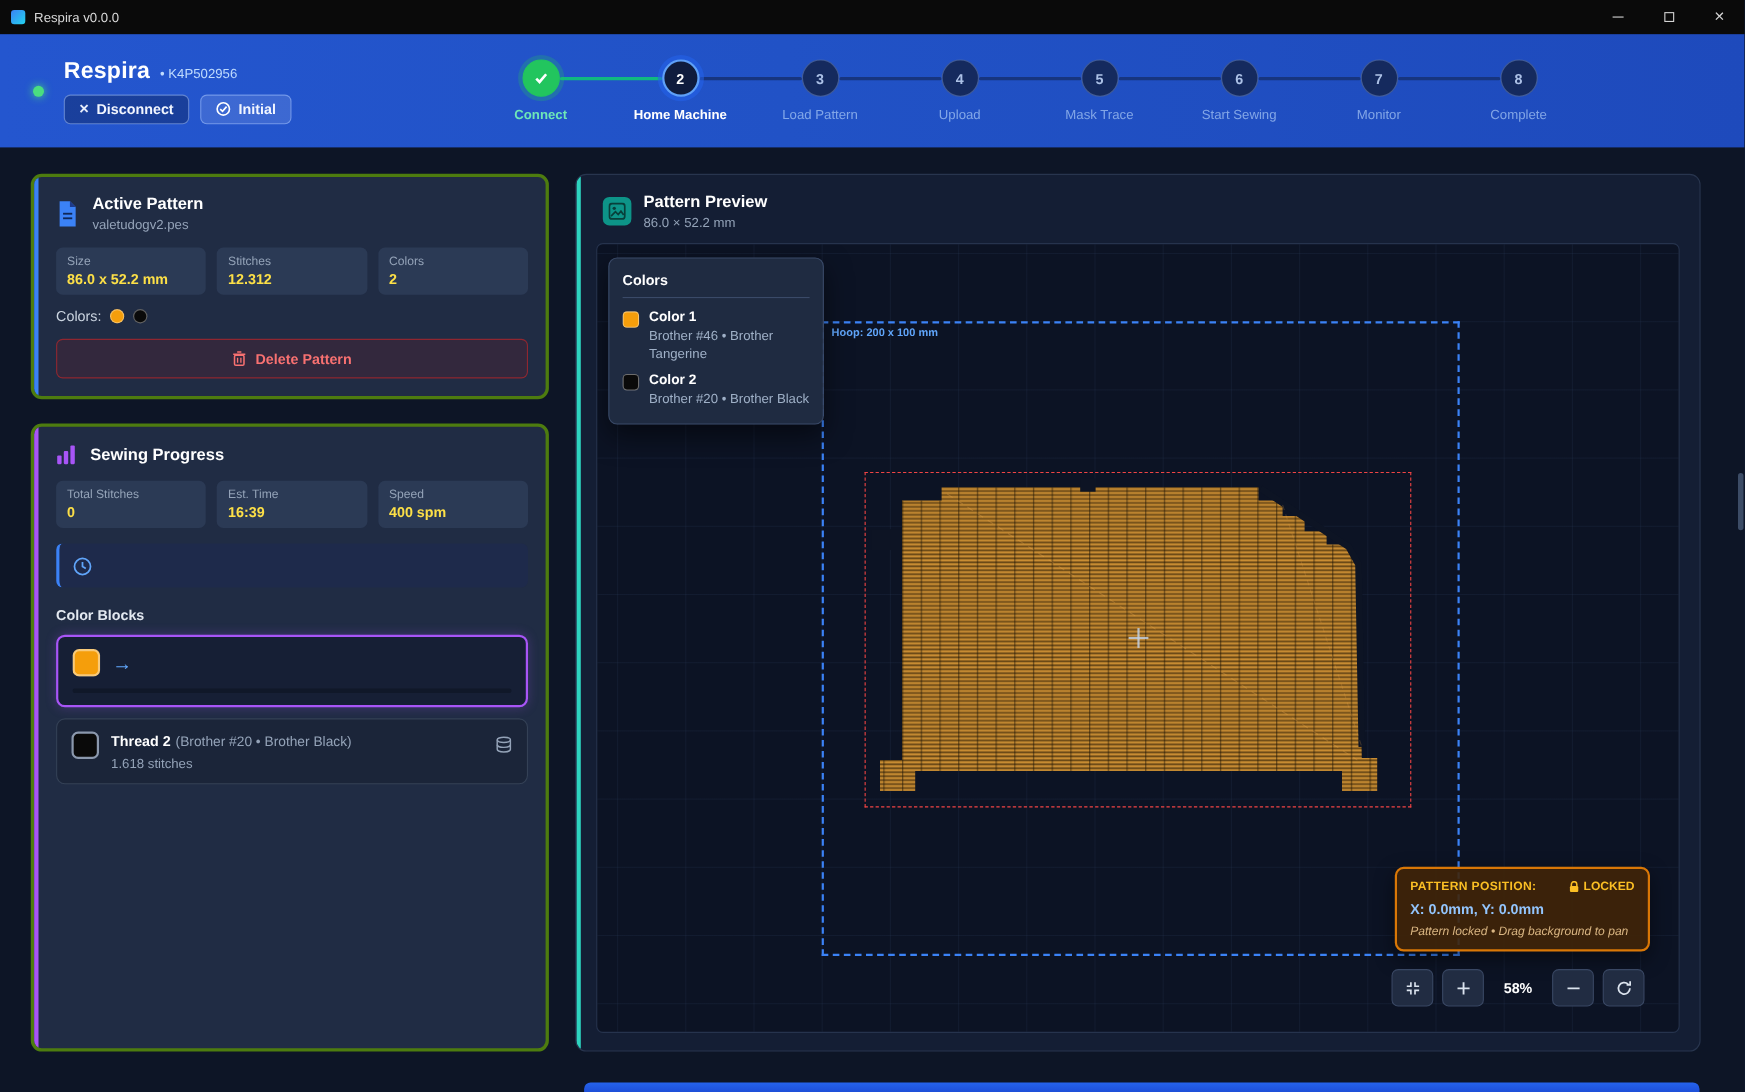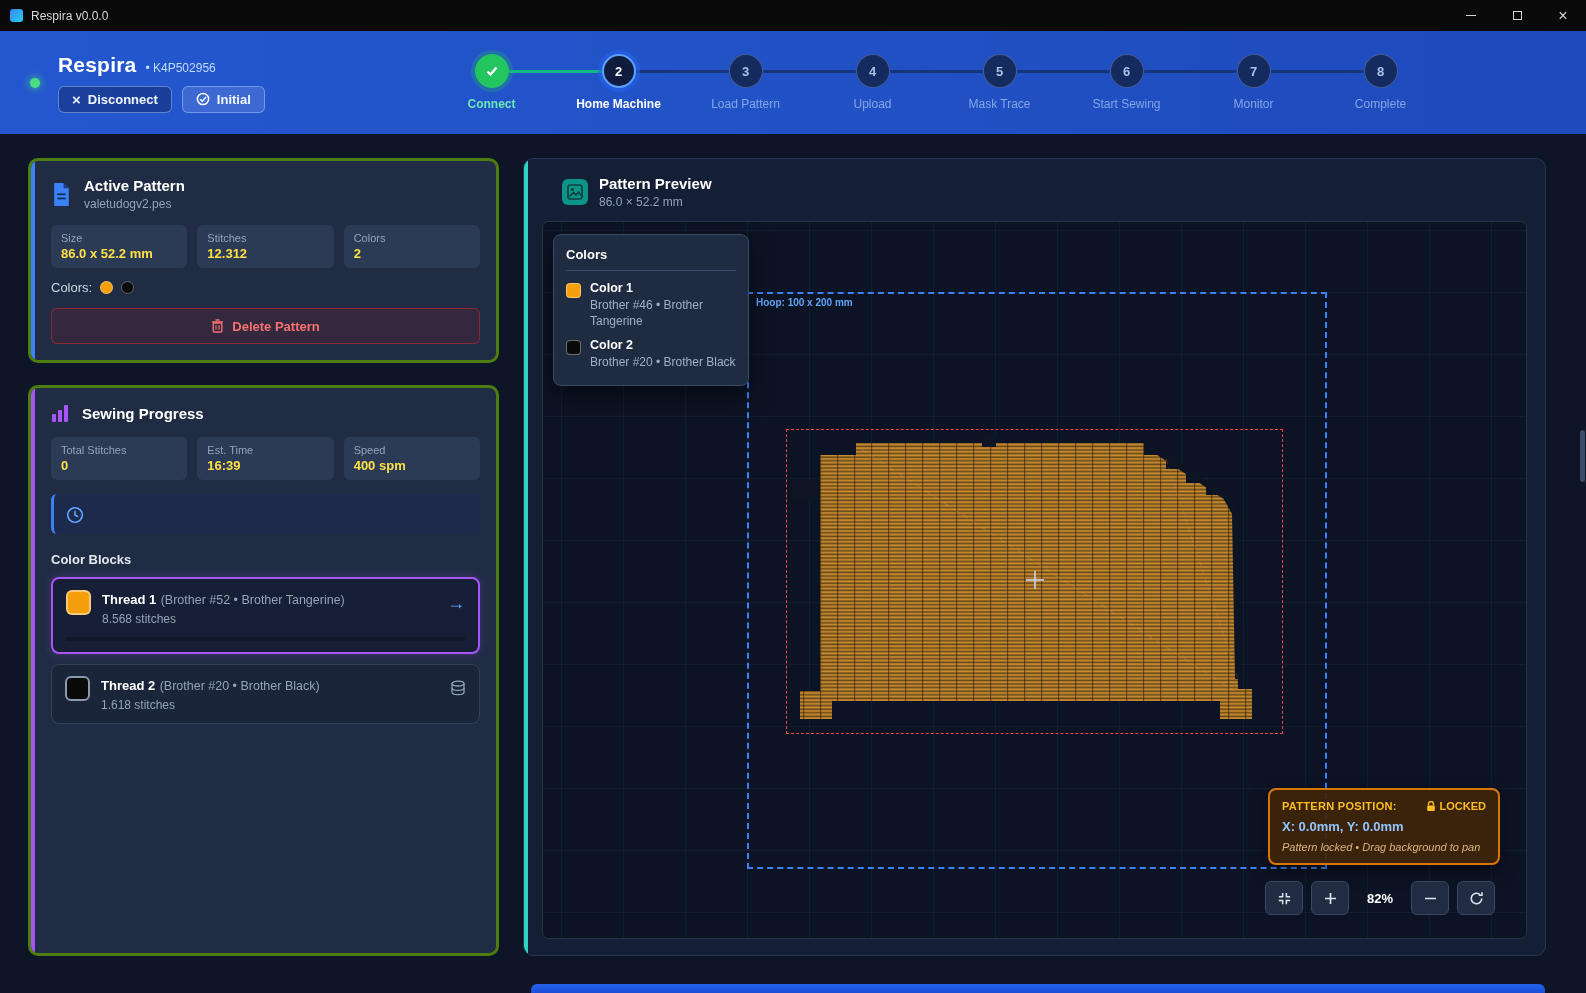--- a/index.html
+++ b/index.html
@@ -84,21 +84,21 @@
   .thread-name{font-size:13px;font-weight:700;color:#fff;}
   .thread-desc{font-size:12.5px;color:#94a3b8;font-weight:400;}
   .thread-stitches{font-size:12px;color:#94a3b8;margin-top:4px;}
   .thread-arrow{color:#60a5fa;font-size:18px;line-height:1;margin-top:4px;}
   .thread-progress{margin-top:11px;height:4px;background:#101829;border-radius:2px;overflow:hidden;}
   .thread-progress-fill{height:100%;background:#a855f7;}
 
   
   .main-panel{flex:1;background:#141e34;border:1px solid #28354e;border-radius:10px;position:relative;overflow:hidden;padding:16px 18px;display:flex;flex-direction:column;}
   .main-panel::before{content:"";position:absolute;left:0;top:0;bottom:0;width:4px;background:#2dd4bf;z-index:3;}
-  .panel-header{display:flex;align-items:center;gap:11px;margin-bottom:12px;margin-left:20px;}
+  .panel-header{display:flex;align-items:center;gap:11px;margin-bottom:12px;margin-left:6px;}
   .preview-icon{width:26px;height:26px;border-radius:6px;background:#0d9488;display:flex;align-items:center;justify-content:center;flex-shrink:0;}
 
   .canvas{flex:1;position:relative;background:#0c1324;border:1px solid #26334d;border-radius:6px;overflow:hidden;
     background-image:
       linear-gradient(rgba(96,130,190,.08) 1px, transparent 1px),
       linear-gradient(90deg, rgba(96,130,190,.08) 1px, transparent 1px);
     background-size:62px 62px;
     background-position:18px 8px;
   }
 
@@ -306,27 +306,20 @@
           <circle cx="9" cy="9" r="7.3" fill="none" stroke="#60a5fa" stroke-width="1.6"></circle>
           <polyline points="9,4.8 9,9 12,10.8" fill="none" stroke="#60a5fa" stroke-width="1.6"></polyline>
         </svg>
       </div>
 
       <div class="section-label">Color Blocks</div>
 
       <div class="thread active">
         <div class="thread-row">
           <span class="thread-swatch" style="background-color: rgb(245, 158, 11);"></span>
-          <div class="thread-info">
-            <div>
-              <span class="thread-name">Thread 1</span>
-              <span class="thread-desc">(Brother #52 • Brother Tangerine)</span>
-            </div>
-            <div class="thread-stitches">8.568 stitches</div>
-          </div>
           <span class="thread-arrow">→</span>
         </div>
         <div class="thread-progress">
           <div class="thread-progress-fill" style="width:0%"></div>
         </div>
       </div>
 
       <div class="thread idle">
         <div class="thread-row">
           <span class="thread-swatch dark-border" style="background-color: rgb(10, 10, 10);"></span>
@@ -358,21 +351,21 @@
       </span>
       <div>
         <div class="card-title">Pattern Preview</div>
         <div class="card-subtitle">86.0 × 52.2 mm</div>
       </div>
     </div>
 
     <div class="canvas">
 
       <div class="hoop">
-        <span class="hoop-label">Hoop: 100 x 200 mm</span>
+        <span class="hoop-label">Hoop: 200 x 100 mm</span>
       </div>
 
       <div class="pattern-bounds"></div>
 
       <svg class="pattern-svg" width="497" height="305" viewBox="0 0 497 305">
         <defs>
           <pattern id="stitch" width="8" height="3.6" patternUnits="userSpaceOnUse">
             <rect width="8" height="3.6" fill="#8a5f20"></rect>
             <rect y="0.4" width="8" height="1.5" fill="#c98d33"></rect>
             <rect y="2.7" width="8" height="0.6" fill="#5a3d12"></rect>
@@ -430,21 +423,21 @@
           <svg width="15" height="15" viewBox="0 0 16 16">
             <path d="M6 2 L6 6 L2 6 M10 2 L10 6 L14 6 M2 10 L6 10 L6 14 M14 10 L10 10 L10 14" fill="none" stroke="#dbe3ee" stroke-width="1.6"></path>
           </svg>
         </button>
         <button class="zoom-btn">
           <svg width="13" height="13" viewBox="0 0 13 13">
               <line x1="6.5" y1="1" x2="6.5" y2="12" stroke="#dbe3ee" stroke-width="1.7"></line>
               <line x1="1" y1="6.5" x2="12" y2="6.5" stroke="#dbe3ee" stroke-width="1.7"></line>
             </svg>
         </button>
-        <span class="zoom-level">82%</span>
+        <span class="zoom-level">58%</span>
         <button class="zoom-btn">
           <svg width="13" height="13" viewBox="0 0 13 13">
               <line x1="1" y1="6.5" x2="12" y2="6.5" stroke="#dbe3ee" stroke-width="1.7"></line>
             </svg>
         </button>
         <button class="zoom-btn">
           <svg width="15" height="15" viewBox="0 0 16 16">
             <path d="M13.6 8 a5.6 5.6 0 1 1 -1.7 -4" fill="none" stroke="#dbe3ee" stroke-width="1.7"></path>
             <polyline points="13.8,1.2 13.8,4.6 10.4,4.6" fill="none" stroke="#dbe3ee" stroke-width="1.7"></polyline>
           </svg>

